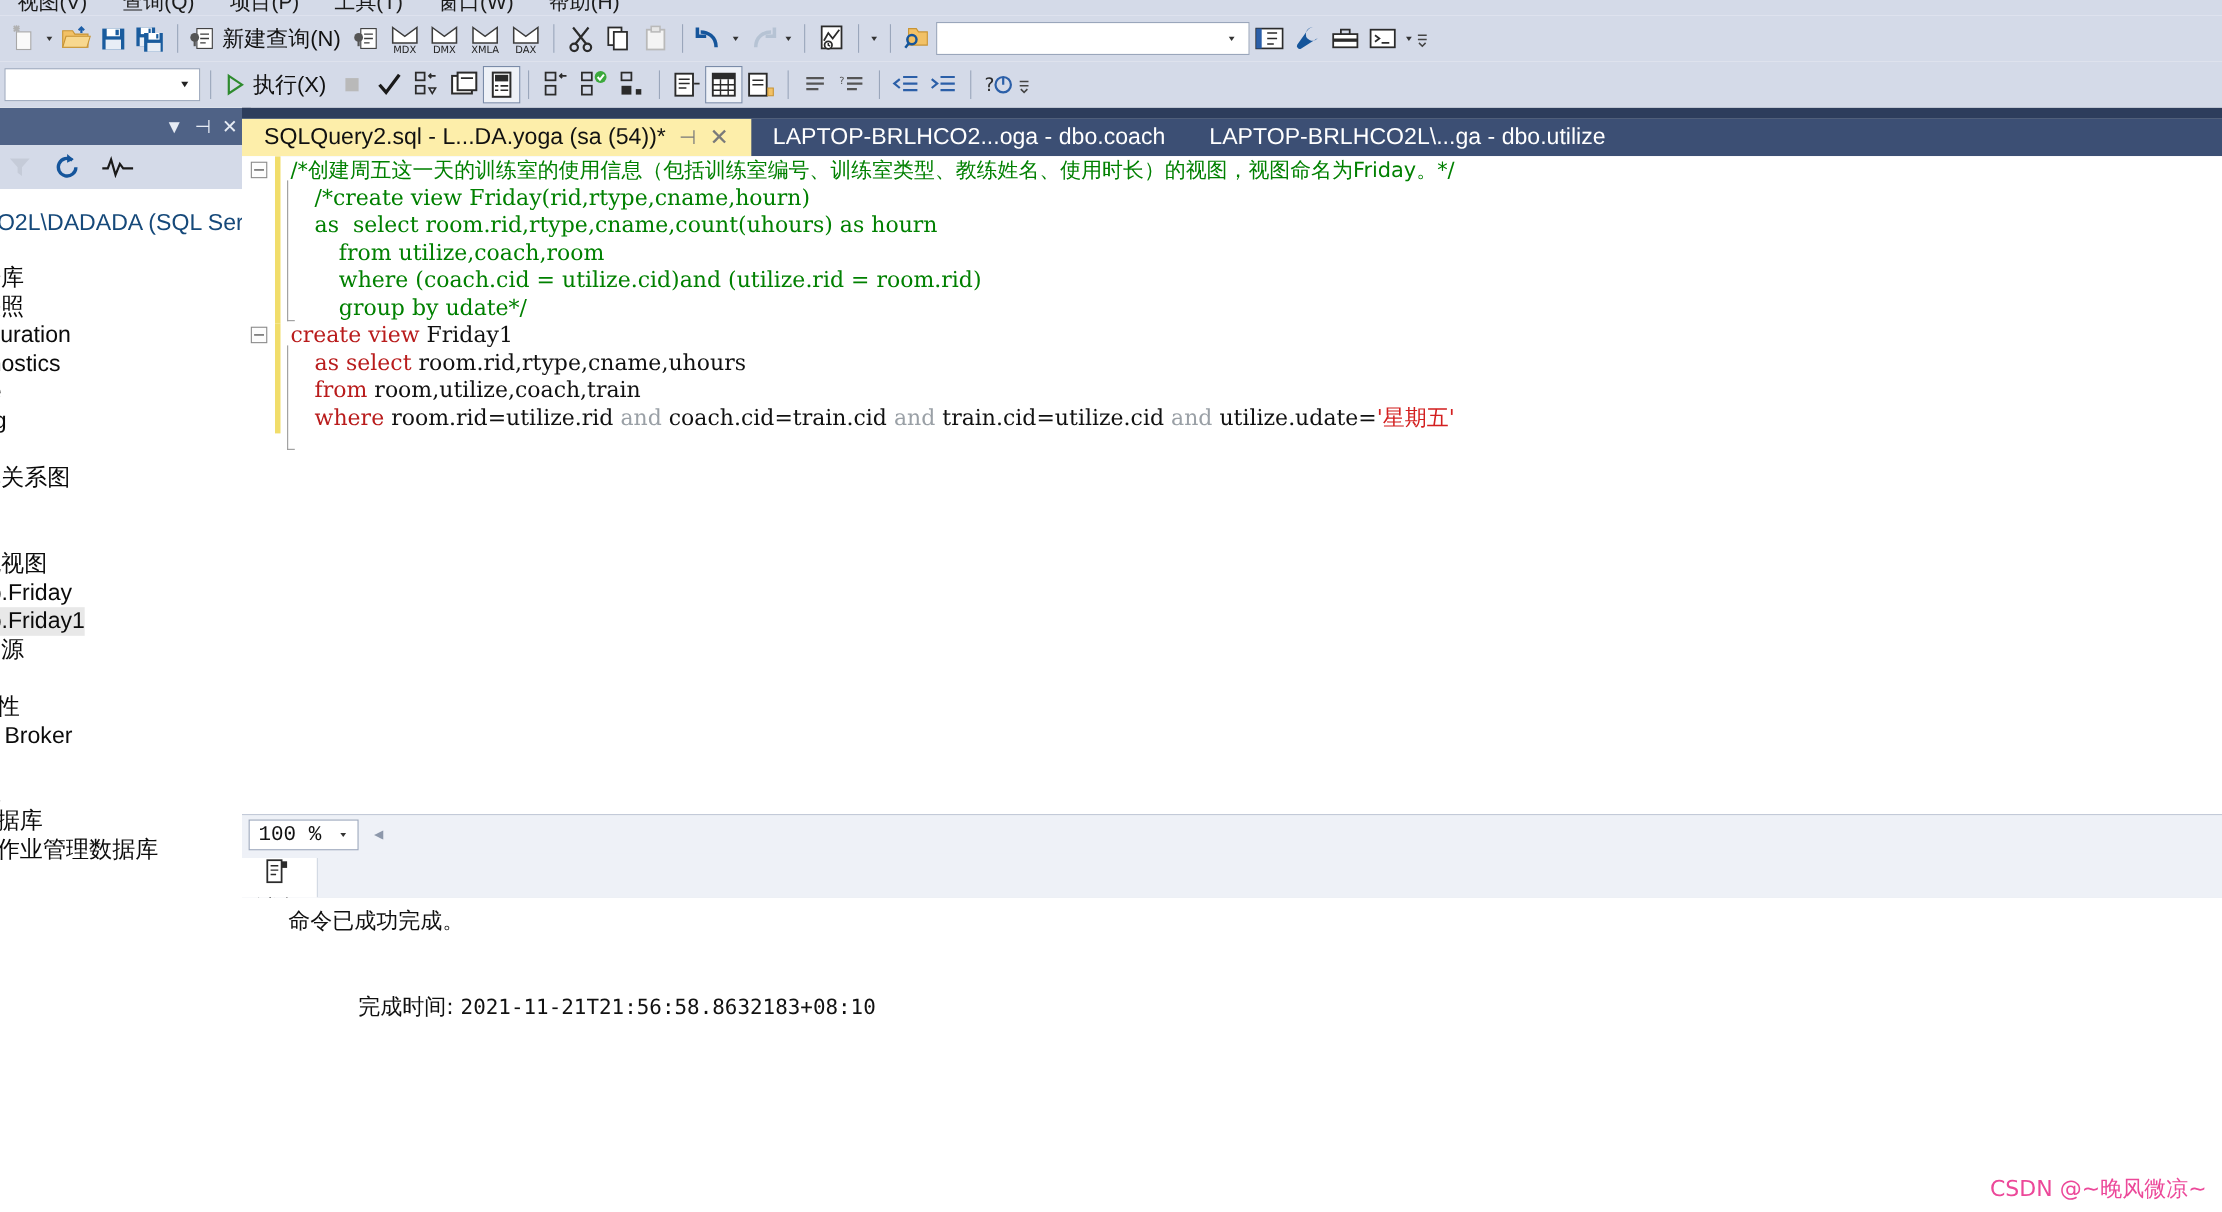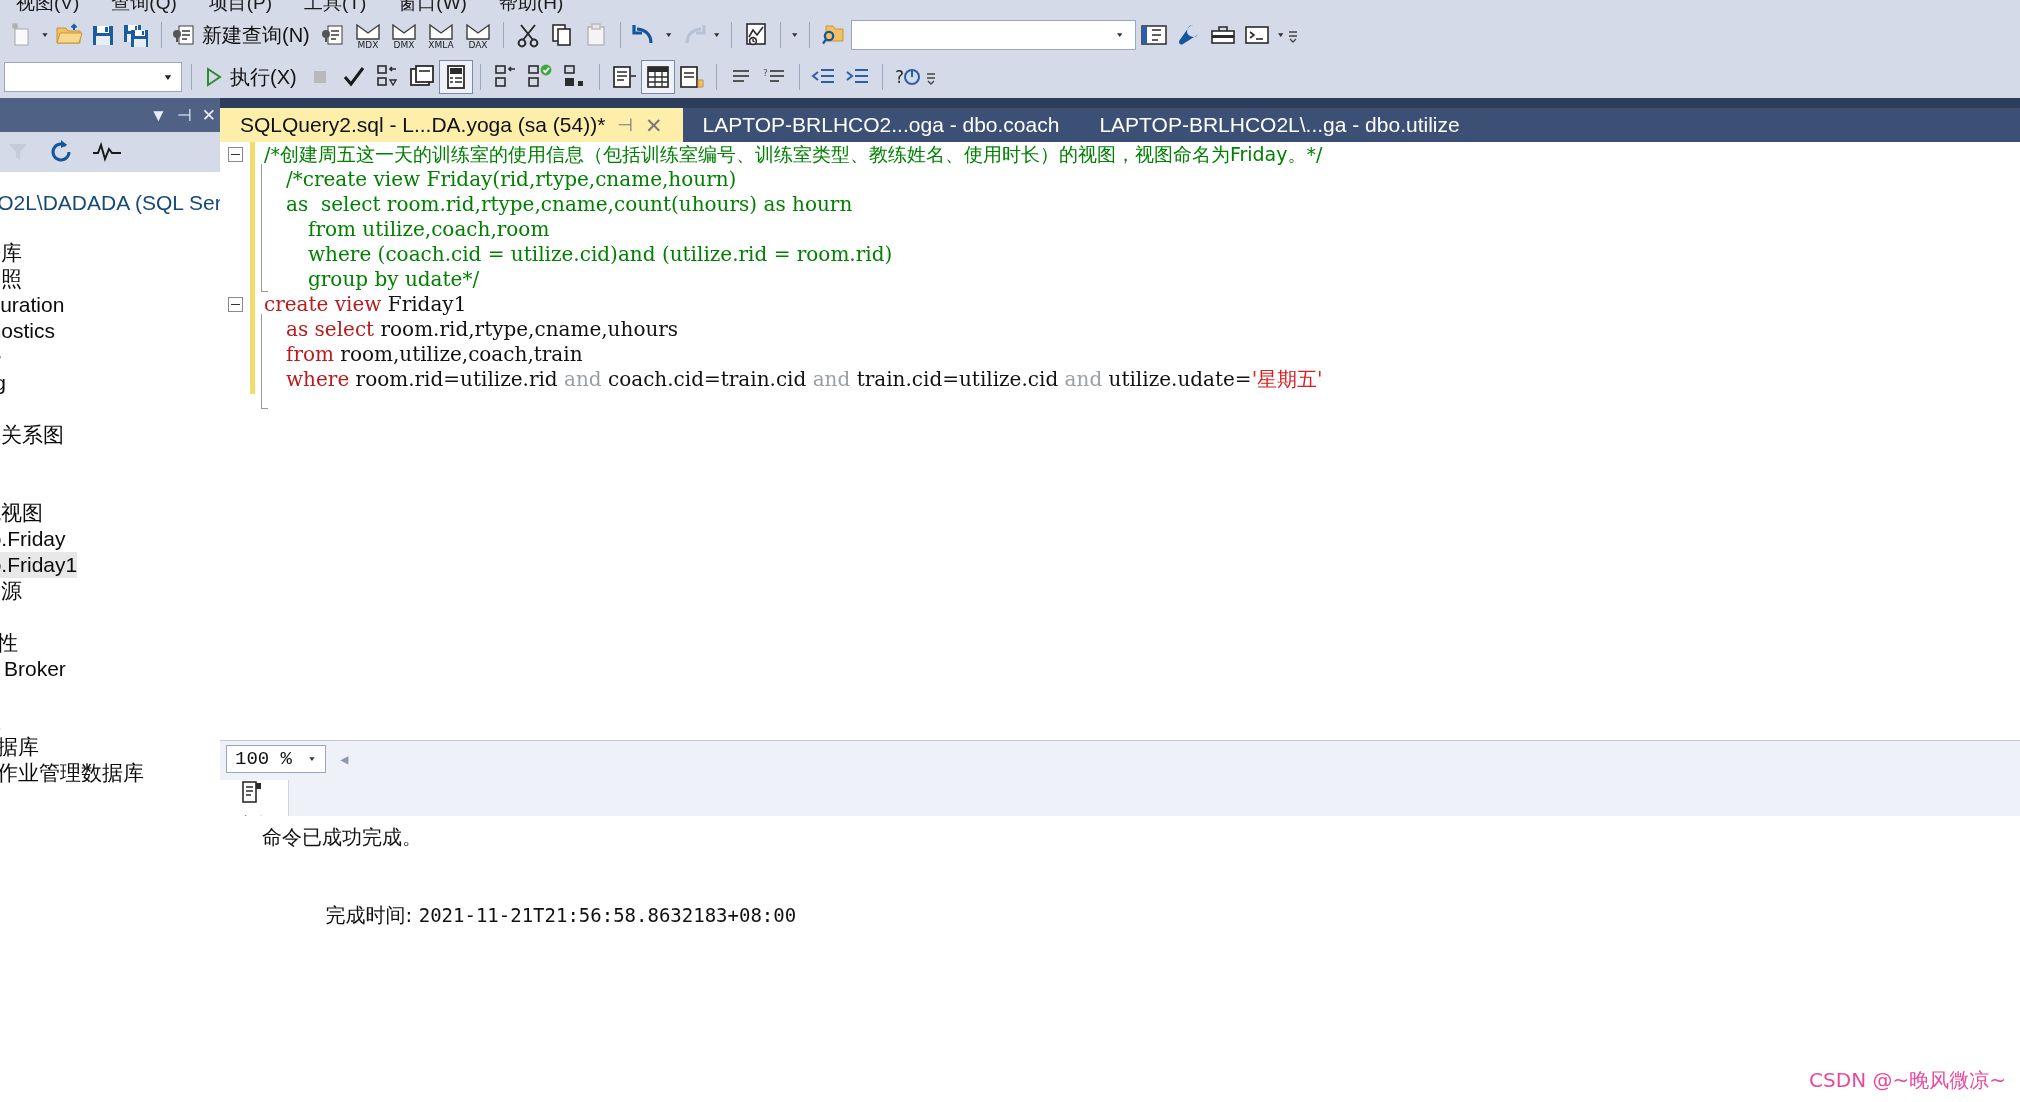--- a/index.html
+++ b/index.html
@@ -704,20 +704,20 @@
               <path d="M5 7 H12 M5 11 H12 M5 15 H10" stroke="#2b2b2b" stroke-width="1.3"></path>
               <rect x="15" y="3" width="5" height="6" fill="#2b2b2b"></rect>
             </svg>
           </span>
           <span>消息</span>
         </div>
       </div>
       <div class="res-body">
         <div class="msg-line" style="top: 8px;">命令已成功完成。</div>
         <div class="msg-line" style="top: 62px;">
-          <span>完成时间:</span><span>&nbsp;</span><span class="msg-mono">2021-11-21T21:56:58.8632183+08:00</span>
+          <span>完成时间:</span><span>&nbsp;</span><span class="msg-mono">2021-11-21T21:56:58.8632183+08:10</span>
         </div>
       </div>
     </div>
   </div>
 
   <div class="watermark">CSDN @~晚风微凉~</div>
 </div>
 
 </body></html>

